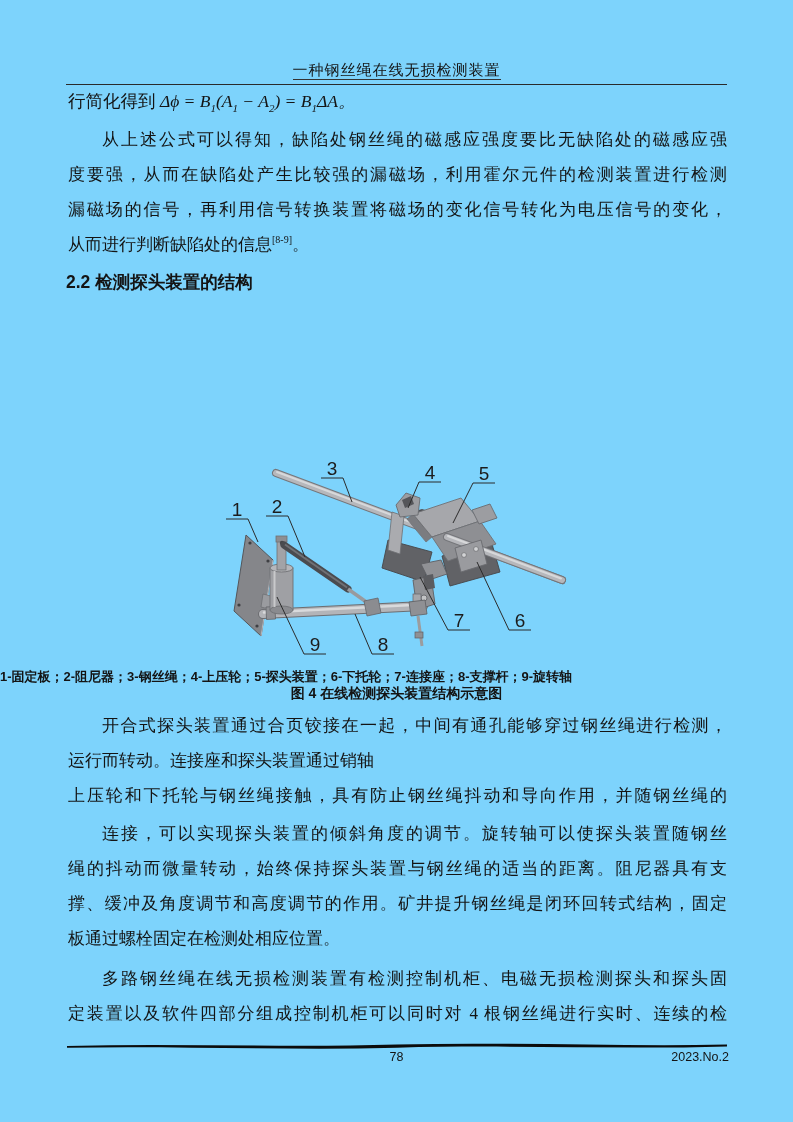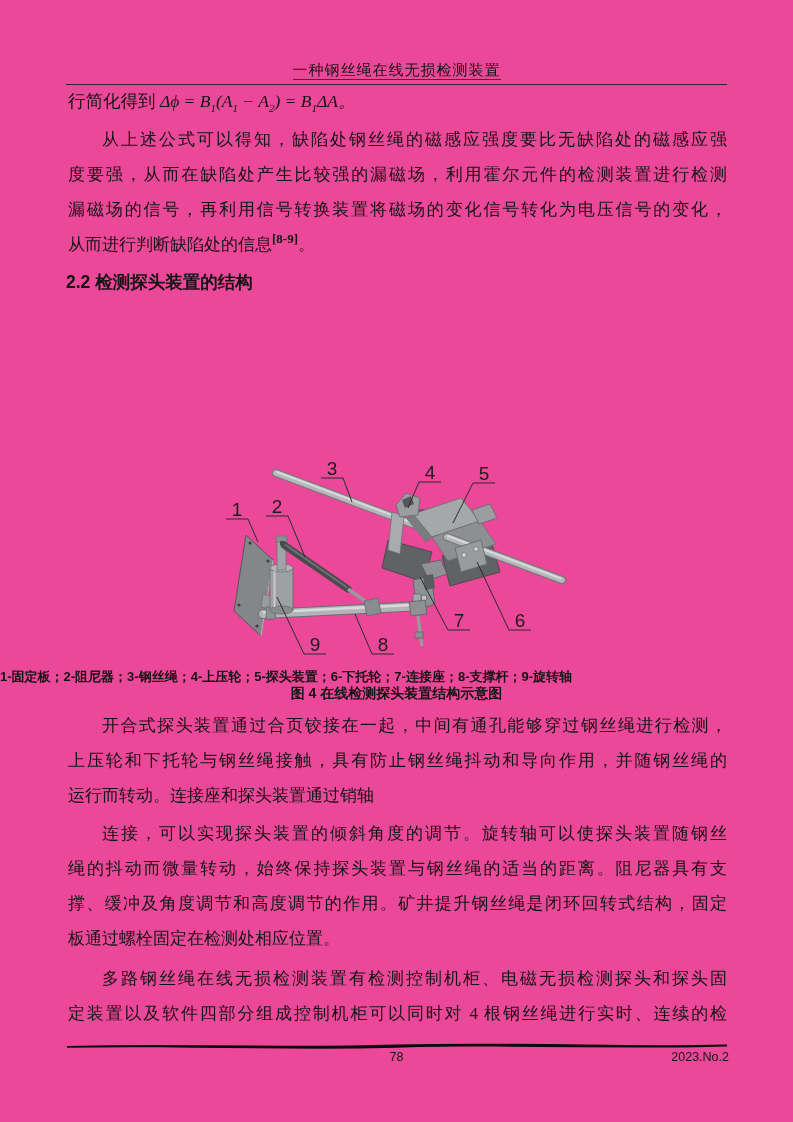--- a/index.html
+++ b/index.html
@@ -1,29 +1,29 @@
 <!DOCTYPE html>
 <html><head>
 <meta charset="utf-8">
 <style>
   html,body{margin:0;padding:0;background:#e8e8e8;}
-  .pg{position:relative;width:793px;height:1122px;background:#ec4899;margin:0 auto;
+  .pg{position:relative;width:793px;height:1122px;background:#7dd3fc;margin:0 auto;
       font-family:"Liberation Serif","DejaVu Serif",serif;color:#141414;overflow:hidden;}
   .abs{position:absolute;}
   .hdr{top:61px;left:0;width:793px;text-align:center;font-size:15px;letter-spacing:1px;}
   .hdr span{border-bottom:1px solid #333;padding-bottom:1px;}
   .rule{top:84px;left:66px;width:661px;height:1px;background:#2a2a2a;}
   .para{left:68px;width:659px;}
   .line{height:35px;line-height:35px;font-size:17px;text-align:justify;}
   .full{text-align-last:justify;-moz-text-align-last:justify;}
   .ind{text-indent:34px;}
   .formula{top:90px;left:68px;width:659px;height:22px;line-height:22px;font-size:17.5px;}
   .formula i{font-style:italic;font-family:"Liberation Serif",serif;}
   sub{font-size:11px;line-height:0;}
-  sup.ref{font-size:13px;line-height:0;font-weight:bold;}
+  sup.ref{font-size:10px;line-height:0;font-weight:normal;}
   .h22{top:270px;left:66px;width:660px;font-size:17.5px;font-weight:bold;
        font-family:"Liberation Sans","DejaVu Sans",sans-serif;}
   .legend{top:668px;left:0;width:793px;text-align:left;font-size:13px;font-weight:bold;
           font-family:"Liberation Sans","DejaVu Sans",sans-serif;}
   .capt{top:685px;left:0;width:793px;text-align:center;font-size:14px;font-weight:bold;
         font-family:"Liberation Sans","DejaVu Sans",sans-serif;}
   .pgnum{top:1050px;left:0;width:793px;text-align:center;font-size:12.5px;
          font-family:"Liberation Sans","DejaVu Sans",sans-serif;}
   .issue{top:1050px;right:64px;font-size:12.5px;
          font-family:"Liberation Sans","DejaVu Sans",sans-serif;}
@@ -161,22 +161,22 @@
     <text class="figlabel" x="314" y="179" text-anchor="middle">7</text>
     <text class="figlabel" x="238" y="203" text-anchor="middle">8</text>
     <text class="figlabel" x="170" y="203" text-anchor="middle">9</text>
   </svg>
 
   <div class="abs legend">1-固定板；2-阻尼器；3-钢丝绳；4-上压轮；5-探头装置；6-下托轮；7-连接座；8-支撑杆；9-旋转轴</div>
   <div class="abs capt">图 4 在线检测探头装置结构示意图</div>
 
   <div class="abs para" style="top:708px">
     <div class="line full ind">开合式探头装置通过合页铰接在一起，中间有通孔能够穿过钢丝绳进行检测，</div>
+    <div class="line">运行而转动。连接座和探头装置通过销轴</div>
     <div class="line full">上压轮和下托轮与钢丝绳接触，具有防止钢丝绳抖动和导向作用，并随钢丝绳的</div>
-    <div class="line">运行而转动。连接座和探头装置通过销轴</div>
   </div>
 
   <div class="abs para" style="top:816px">
     <div class="line full ind">连接，可以实现探头装置的倾斜角度的调节。旋转轴可以使探头装置随钢丝</div>
     <div class="line full">绳的抖动而微量转动，始终保持探头装置与钢丝绳的适当的距离。阻尼器具有支</div>
     <div class="line full">撑、缓冲及角度调节和高度调节的作用。矿井提升钢丝绳是闭环回转式结构，固定</div>
     <div class="line">板通过螺栓固定在检测处相应位置。</div>
   </div>
 
   <div class="abs para" style="top:961px">

